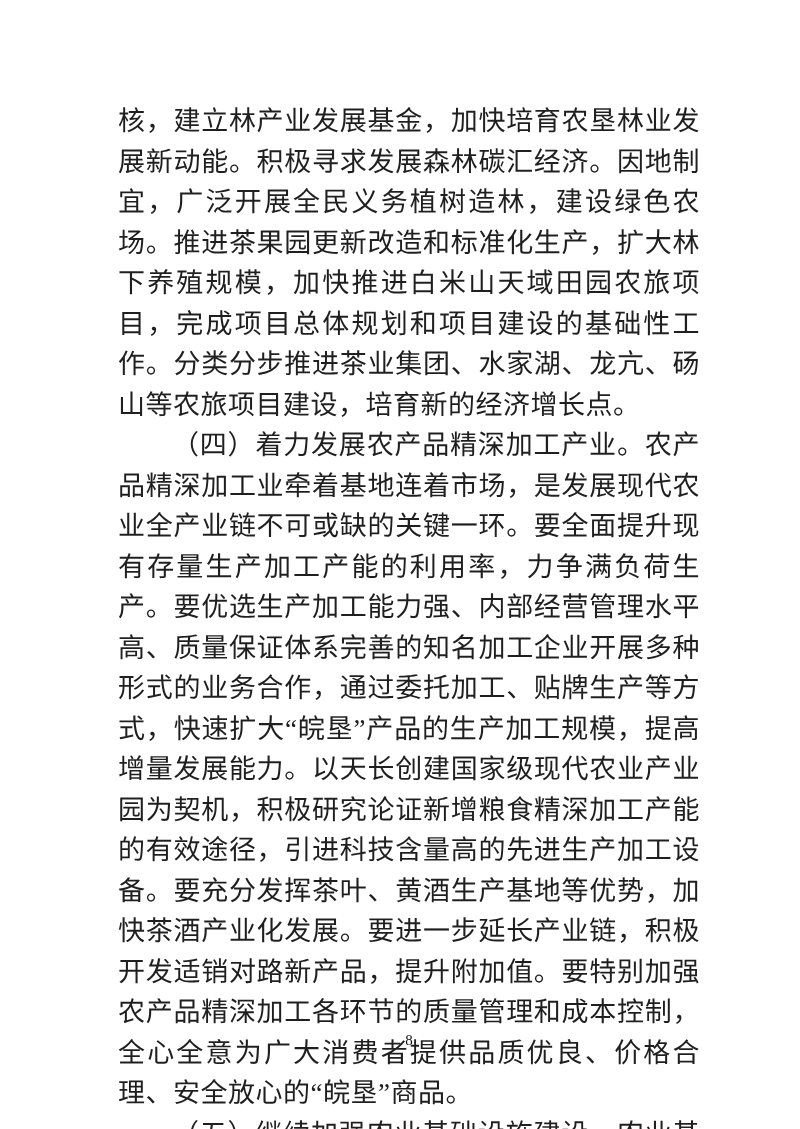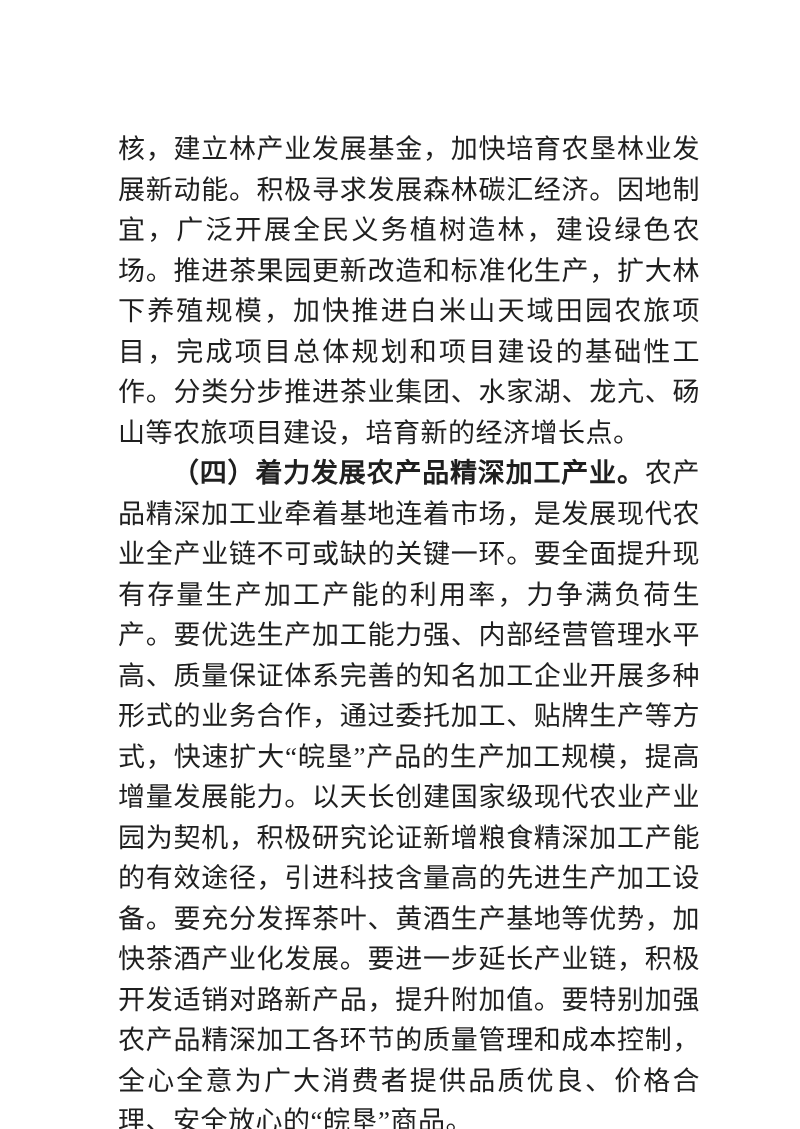--- a/index.html
+++ b/index.html
@@ -31,24 +31,23 @@
     font-size: 27px;
     line-height: 40.5px;
     letter-spacing: 0.5px;
     text-align: justify;
     text-justify: inter-character;
     text-indent: 2em;
     word-break: break-all;
   }
   .para.no-indent {
     text-indent: 0;
-    margin-top: 28px;
   }
   .para .lead {
-    font-weight: 700;
+    font-weight: 400;
     margin-top: 16px;
   }
   .page-number {
     position: absolute;
     left: 118px;
     width: 582px;
     top: 1030px;
     text-align: center;
     font-size: 15px;
     line-height: 20px;

